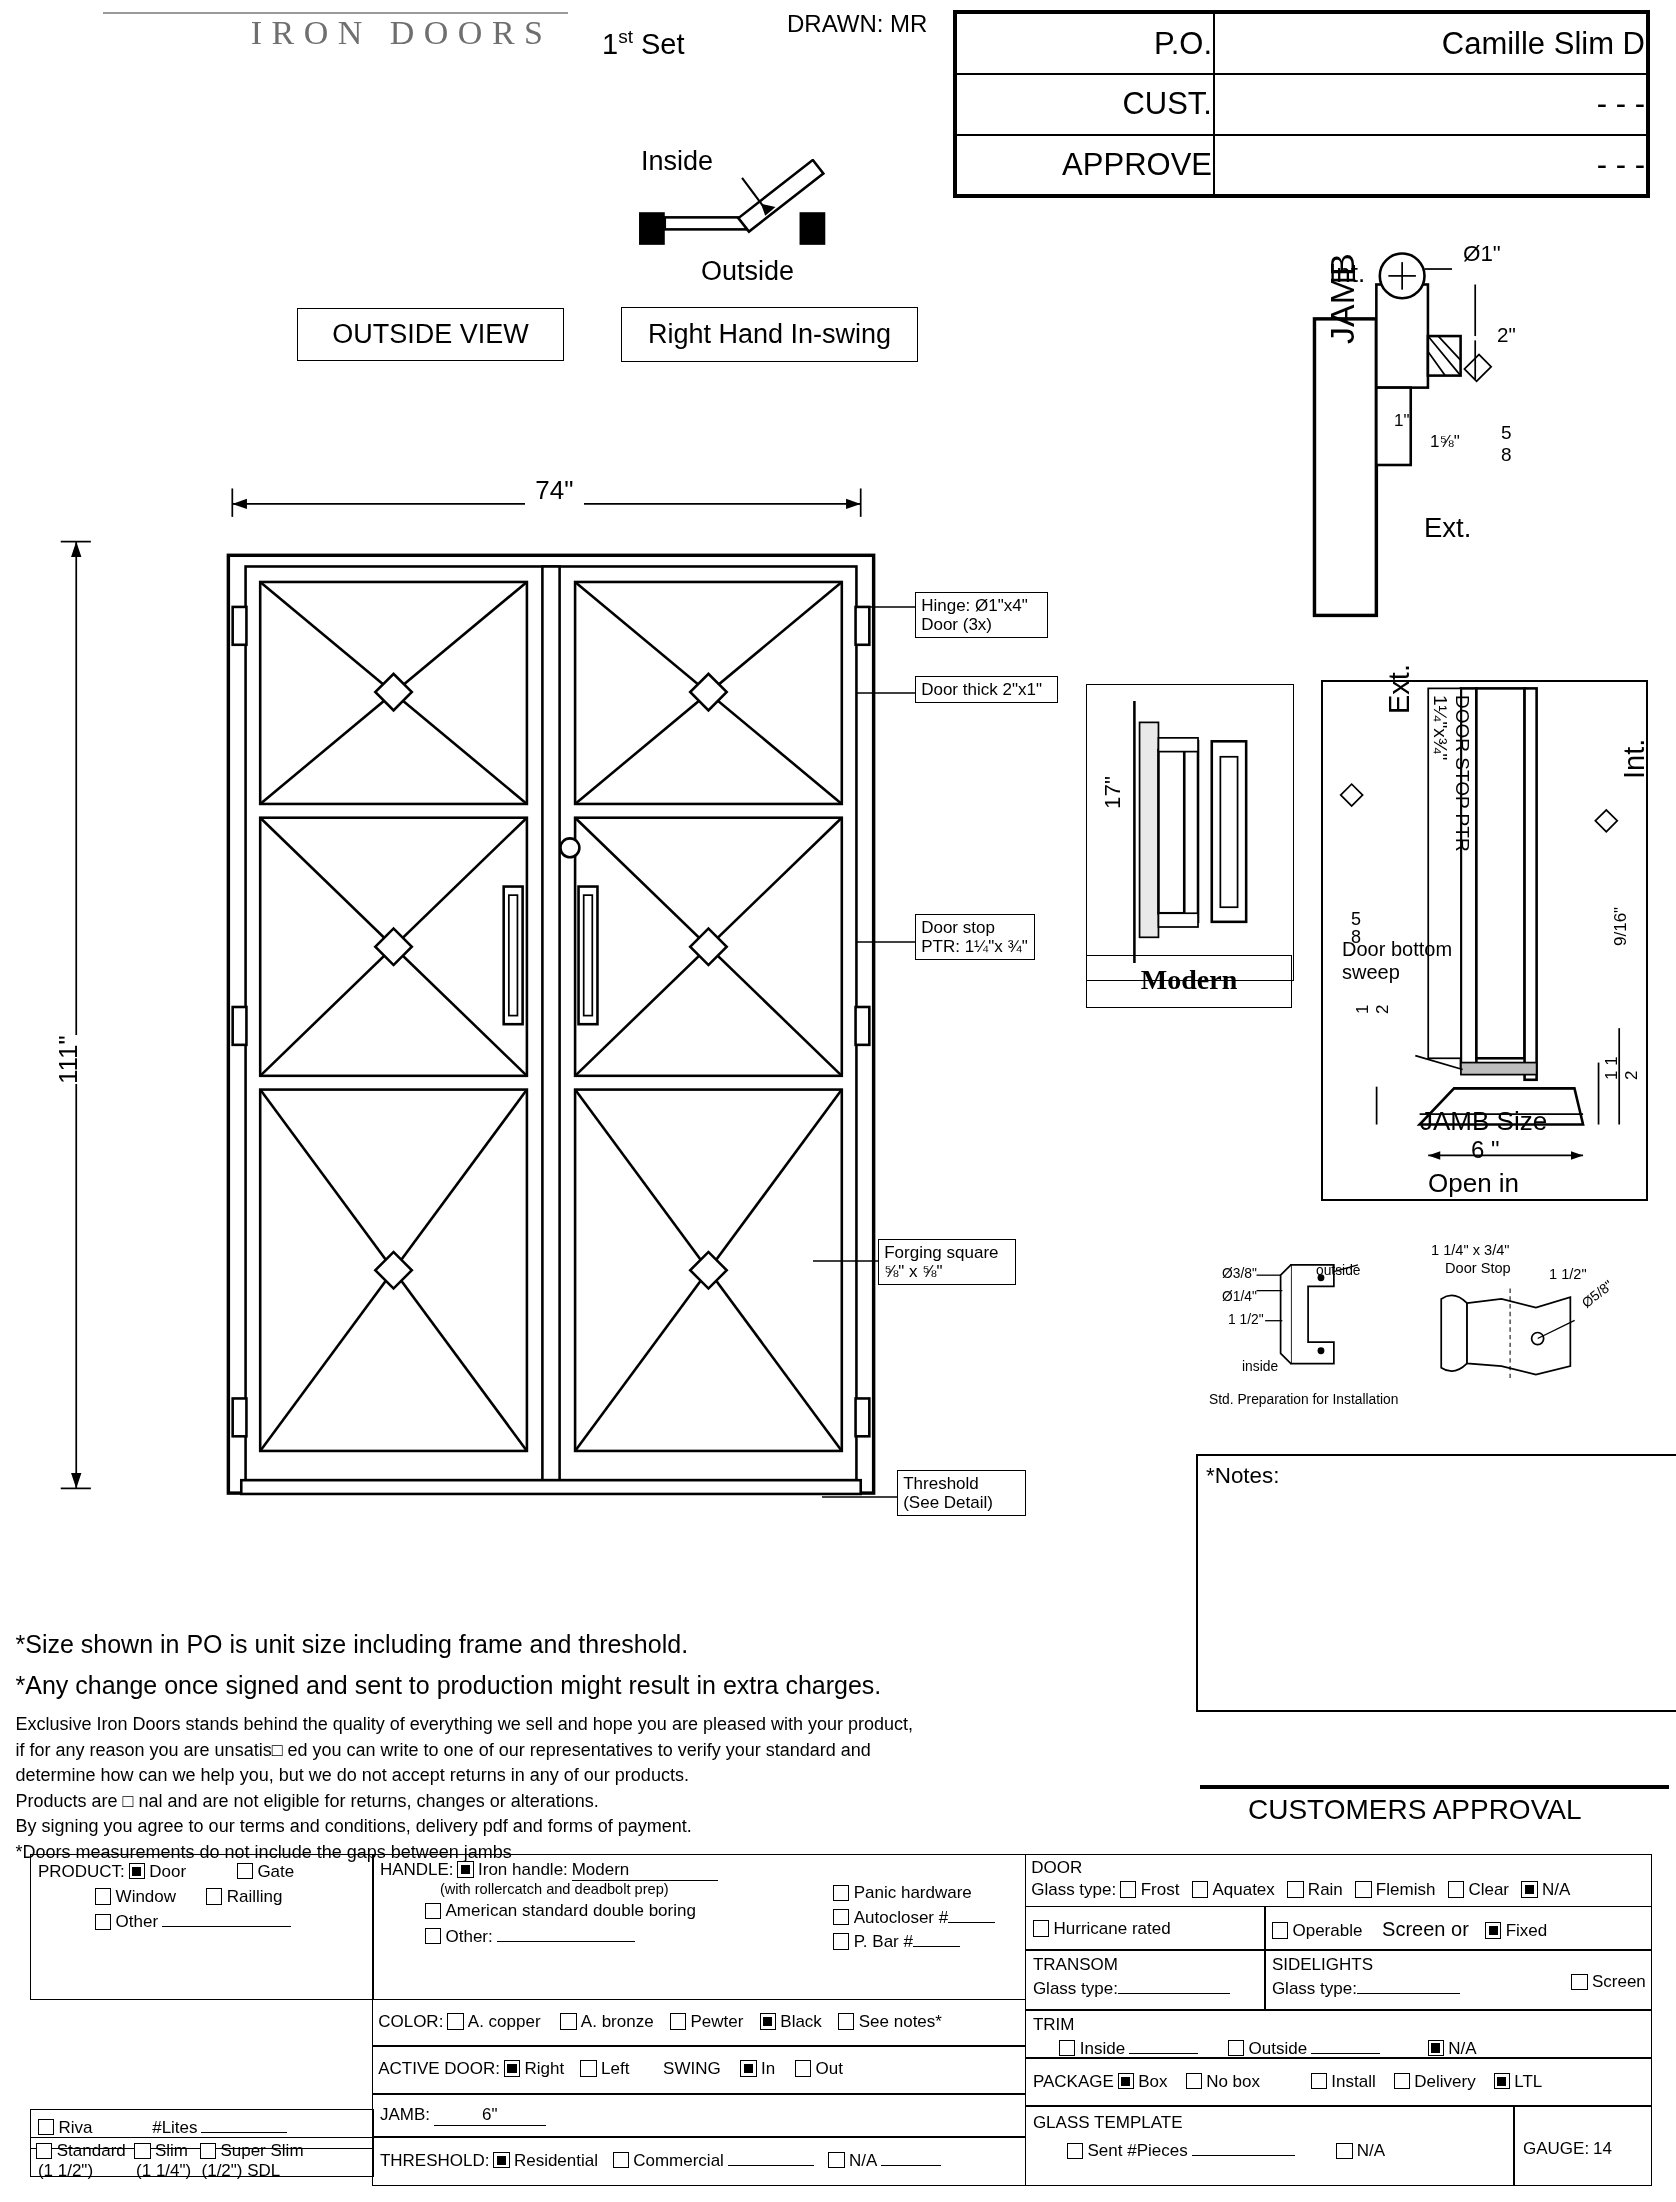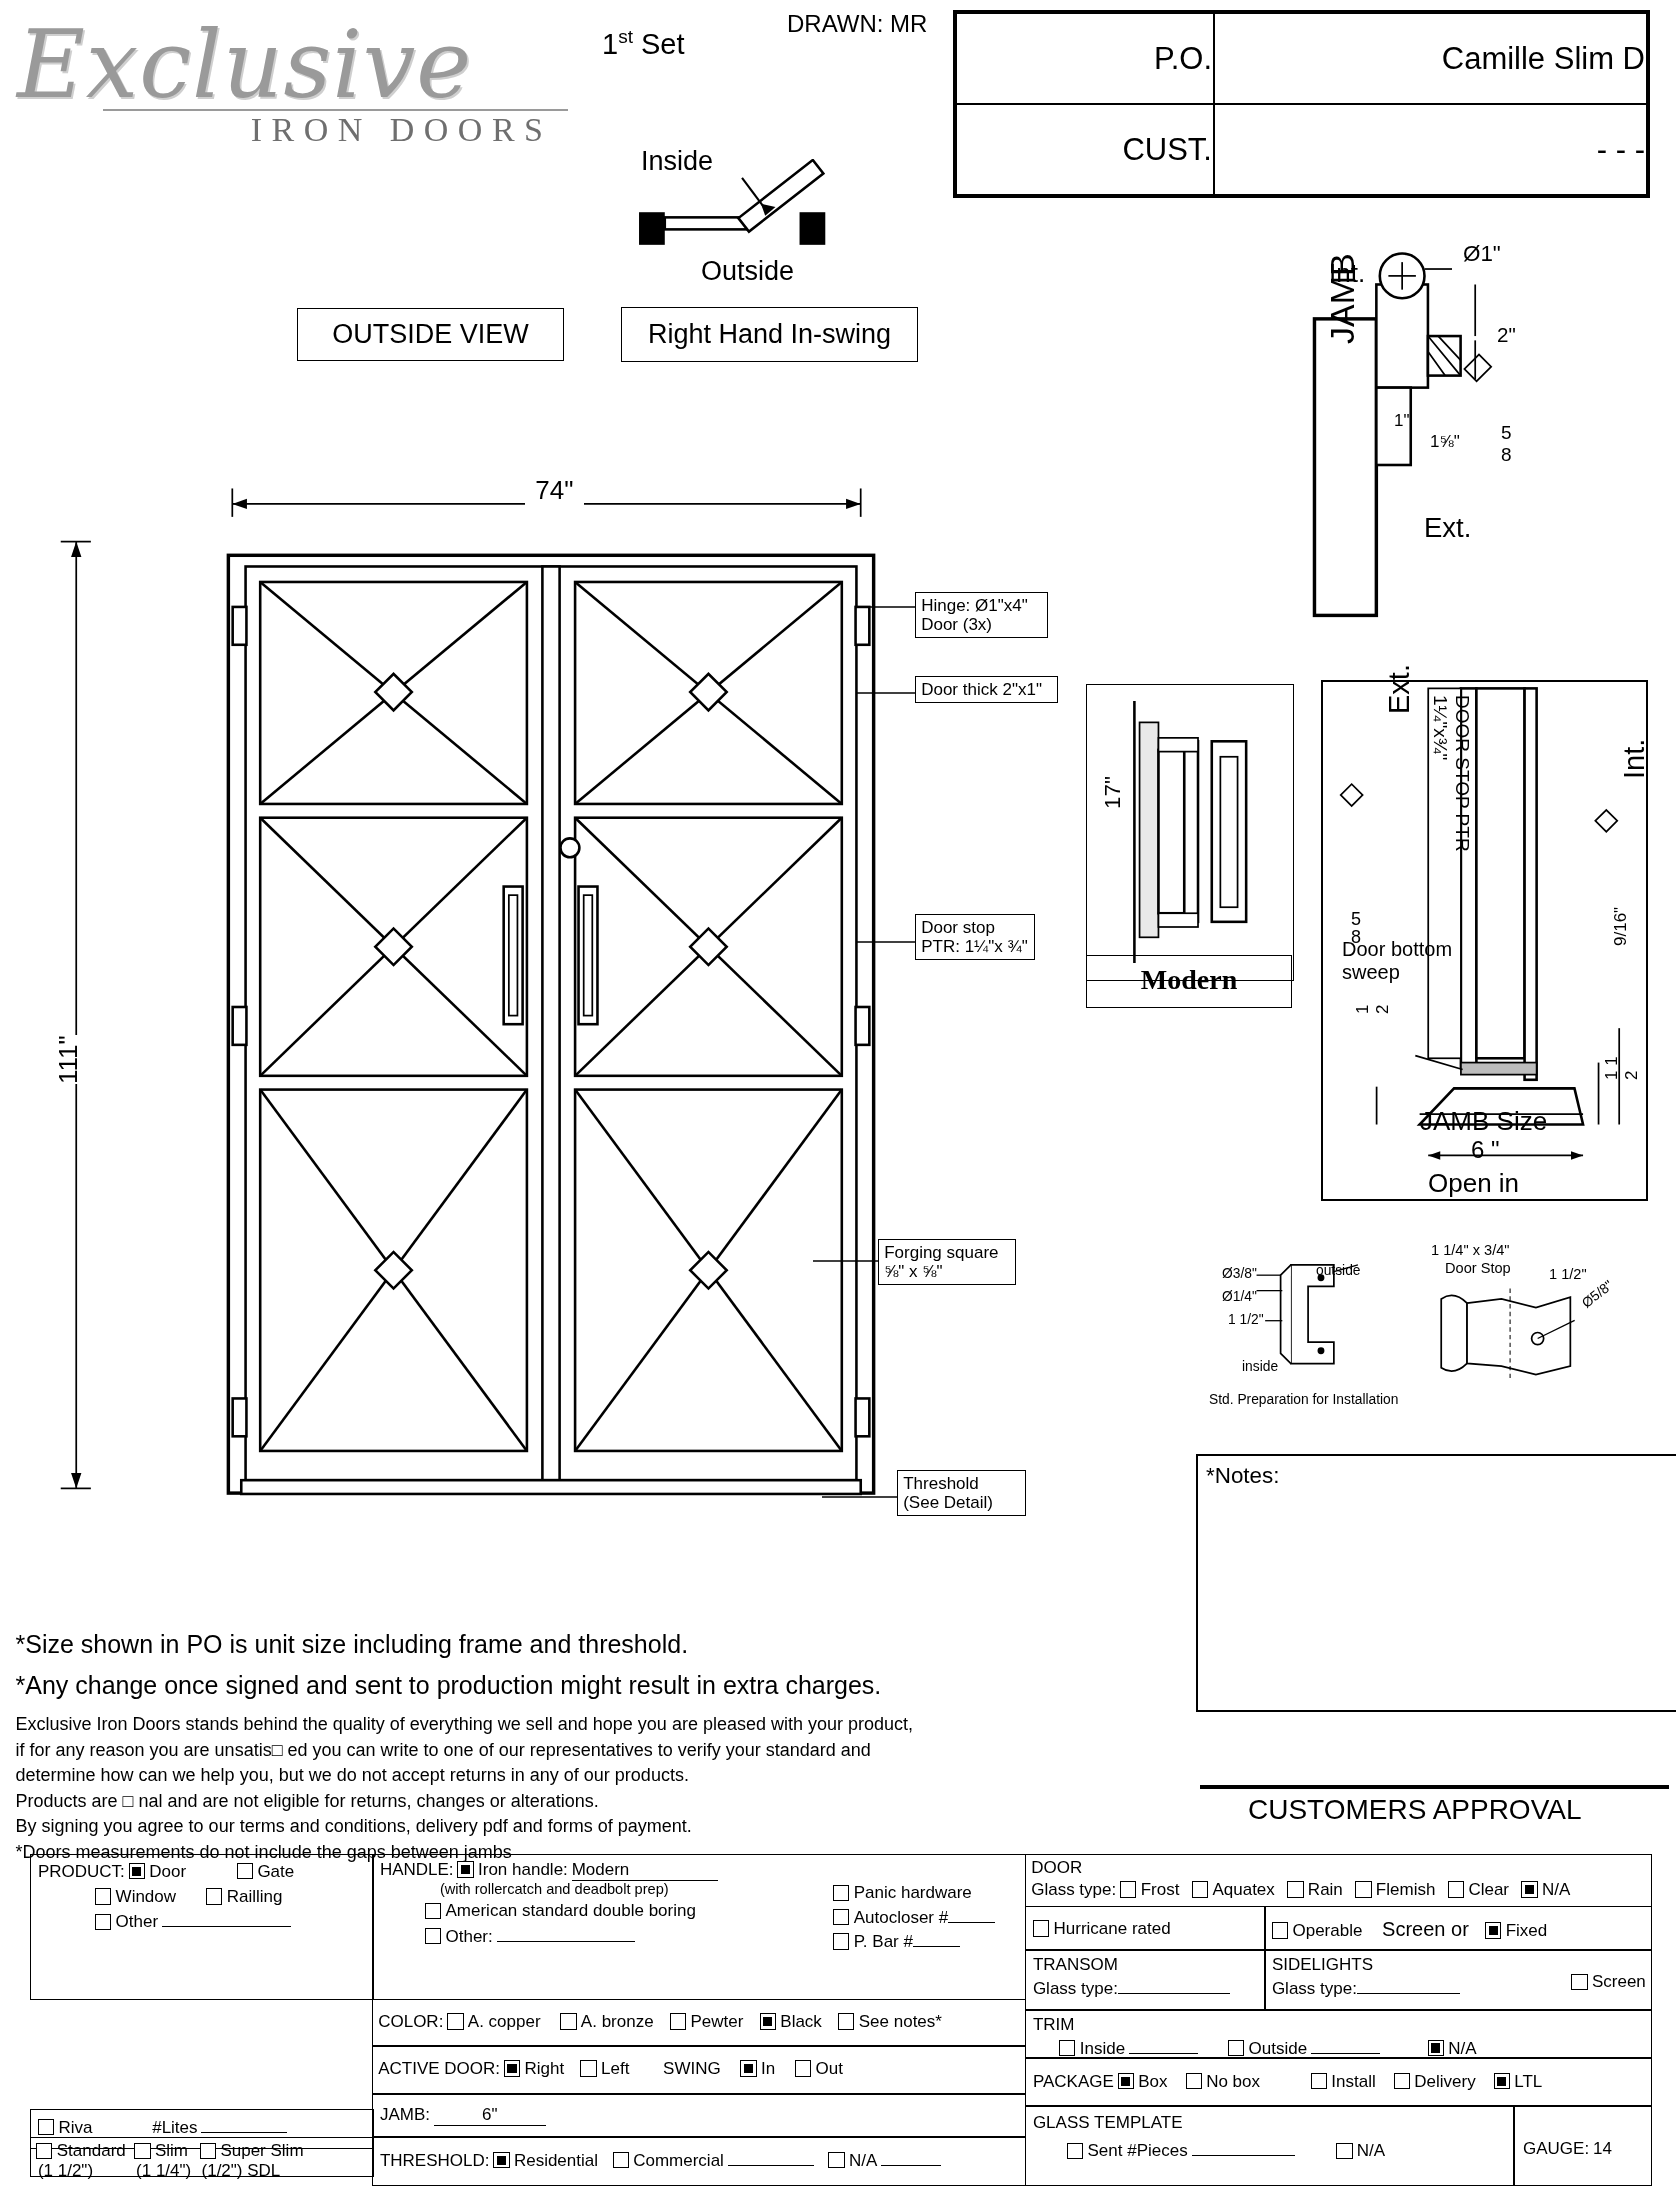--- a/index.html
+++ b/index.html
@@ -81,21 +81,20 @@
   .cb { display:inline-block; width:16.3px; height:16.3px; border:1.7px solid #000; vertical-align:-2.6px; margin-right:4.3px; background:#fff; }
   .cb.on { background:#fff; position:relative; }
   .cb.on::after { content:""; position:absolute; left:2.6px; top:2.6px; right:2.6px; bottom:2.6px; background:#000; }
   .ul { border-bottom:1.3px solid #000; display:inline-block; min-width:77px; }
   .row { margin:4.3px 0; }
 </style>
 </head>
 <body>
 
 <div id="logo-block" class="abs">
-  <div class="logo-script">Exclusive</div>
   <div class="logo-sub">IRON DOORS</div>
 </div>
 
 <div id="first-set" class="abs">
   <span>1</span><sup>st</sup>
   <span>Set</span>
 </div>
 <div id="drawn" class="abs">DRAWN: MR</div>
 
 <div id="inside-label" class="abs">Inside</div>
@@ -117,20 +116,24 @@
 
 <div id="po-table" class="abs">
   <table>
     <tbody>
         <tr>
       <td class="lab">P.O.</td>
       <td>Camille Slim D</td>
     </tr>
     <tr>
       <td class="lab">CUST.</td>
+      <td>- - -</td>
+    </tr>
+    <tr>
+      <td class="lab">APPROVE</td>
       <td>- - -</td>
     </tr>
   </tbody>
     </table>
 </div>
 
 <svg class="abs" style="left:1299px; top:250px;" width="361" height="387" viewBox="0 0 420 450">
   <rect x="18" y="80" width="72" height="345" fill="#fff" stroke="#000" stroke-width="4"></rect>
   <rect x="90" y="40" width="60" height="120" fill="#fff" stroke="#000" stroke-width="3"></rect>
   <rect x="90" y="160" width="40" height="90" fill="#fff" stroke="#000" stroke-width="3"></rect>

